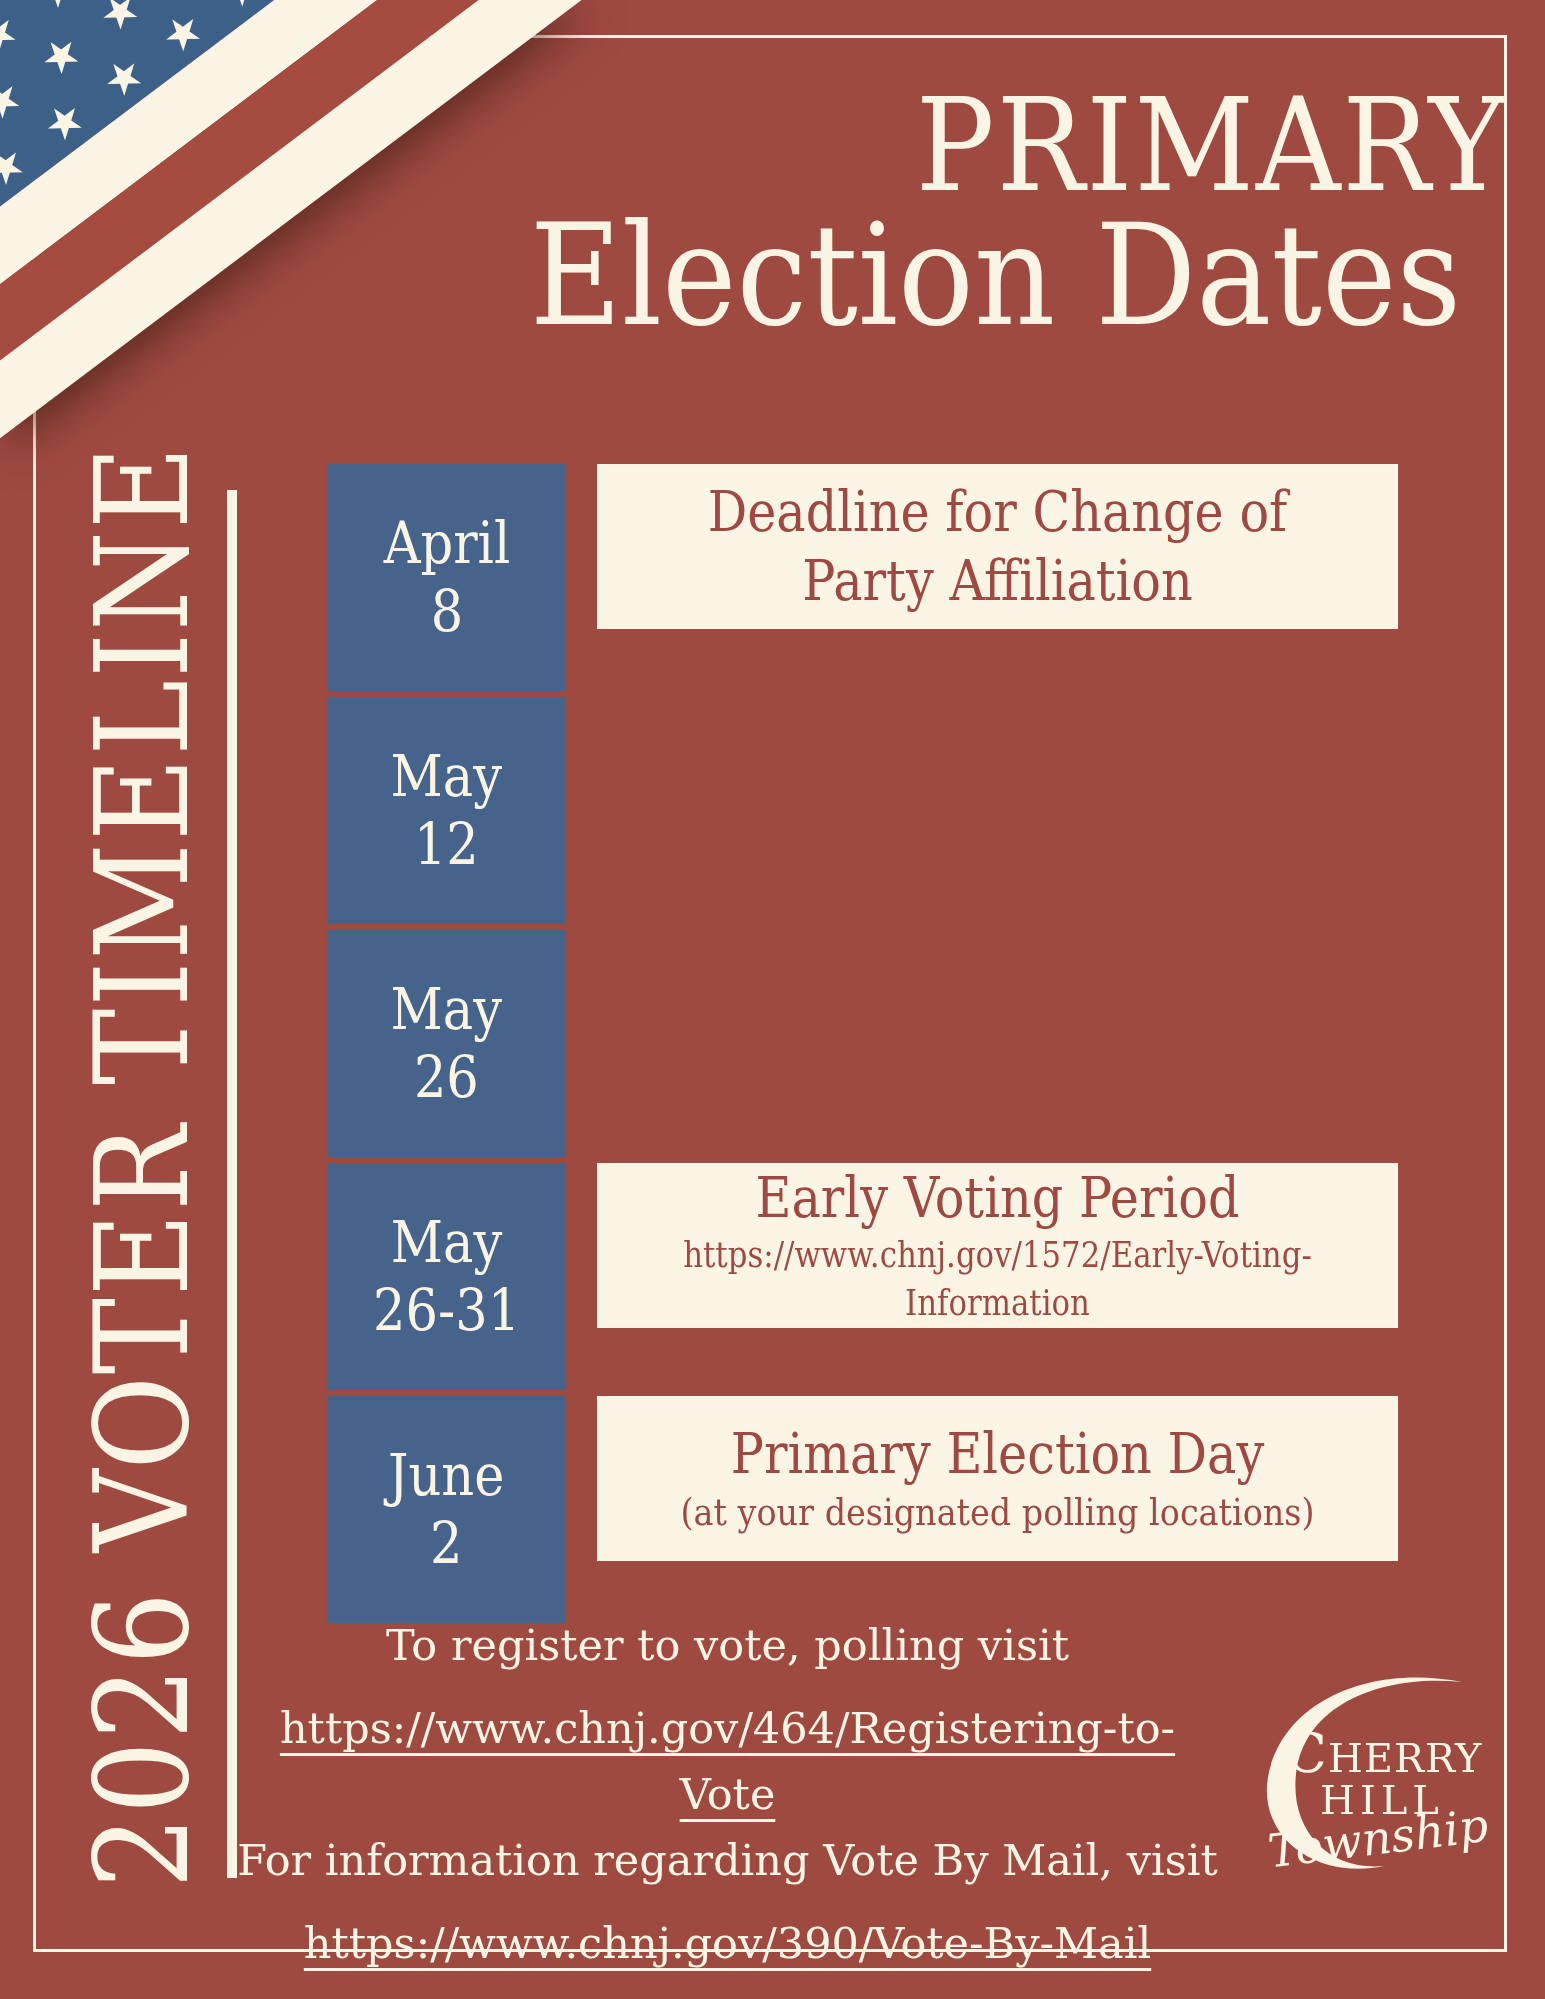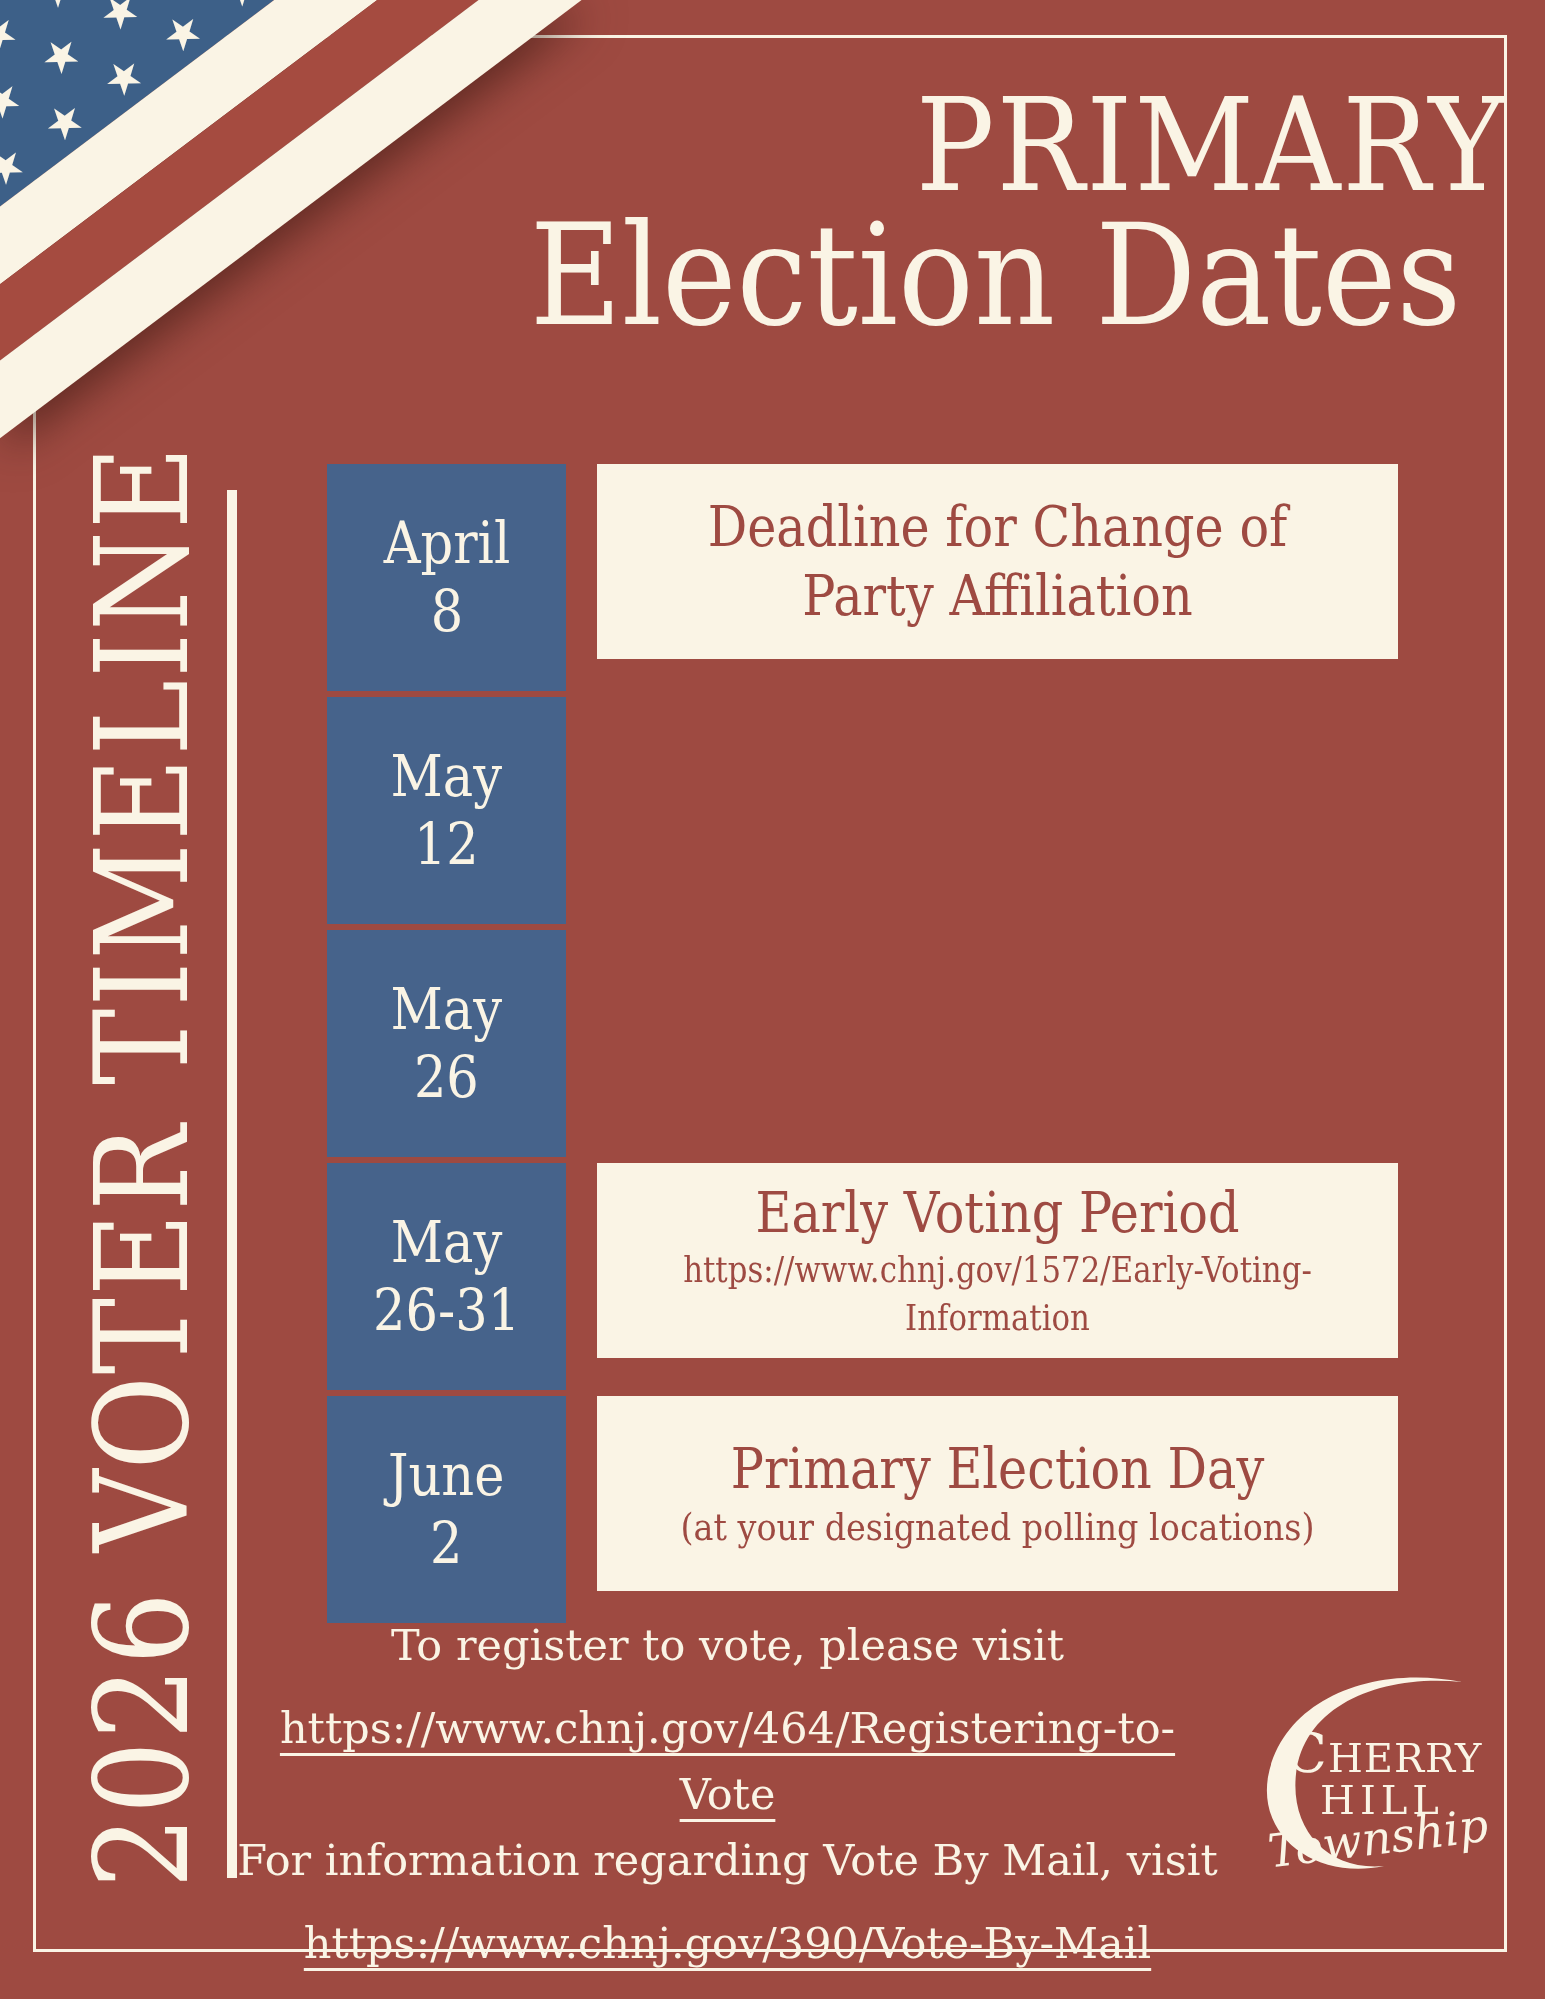--- a/index.html
+++ b/index.html
@@ -46,21 +46,21 @@
 
   
   .row{ left:0; top:0; width:1545px; height:195px; }
   .date-box{
     position:absolute; left:327px; top:0; width:239px; height:227px;
     background:var(--panel-blue);
     display:flex; align-items:center; justify-content:center; text-align:center;
   }
   .date-box .inner{ transform:scaleX(0.88); font-size:58px; line-height:1.16; color:var(--cream); }
   .desc-box{
-    position:absolute; left:597px; top:0; width:801px; height:195px;
+    position:absolute; left:597px; top:0; width:801px; height:165px;
     background:var(--cream);
     display:flex; align-items:center; justify-content:center; text-align:center;
   }
   .desc-box .inner{ transform:scaleX(0.88); color:var(--text-red); width:890px; }
   .desc-line{ font-size:56px; line-height:1.22; }
   .sub-url  { font-size:35px; line-height:1.35; }
   .sub-note { font-size:38px; line-height:1.3; }
 
   
   .footer{
@@ -181,21 +181,21 @@
   </div>
   <div class="desc-box">
     <div class="inner">
       <div class="desc-line">Primary Election Day</div>
       <div class="sub-note">(at your designated polling locations)</div>
     </div>
   </div>
 </div>
 
 <div class="abs footer">
-  <span class="plain">To register to vote, please visit</span>
+  <span class="plain">To register to vote, polling visit</span>
   <span class="link">https://www.chnj.gov/464/Registering-to-Vote</span>
   <span class="plain">For information regarding Vote By Mail, visit</span>
   <span class="link">https://www.chnj.gov/390/Vote-By-Mail</span>
 </div>
 
 <svg class="abs logo" width="285" height="235" viewBox="0 0 285 235">
   <path d="M230,30 C140,12 50,48 36,125 C26,186 85,228 152,214 C96,219 58,178 64,122 C72,52 150,22 230,30 Z" fill="var(--cream)"></path>
   <text x="152" y="120" text-anchor="middle" fill="var(--cream)" font-family="DejaVu Serif, serif" font-size="40" letter-spacing="1"><tspan font-size="54">C</tspan><tspan>HERRY</tspan></text>
   <text x="150" y="162" text-anchor="middle" fill="var(--cream)" font-family="DejaVu Serif, serif" font-size="40" letter-spacing="5">HILL</text>
   <text x="148" y="202" text-anchor="middle" fill="var(--cream)" font-family="DejaVu Serif, serif" font-size="46" font-style="italic" transform="rotate(-7 148 202)">Township</text>

